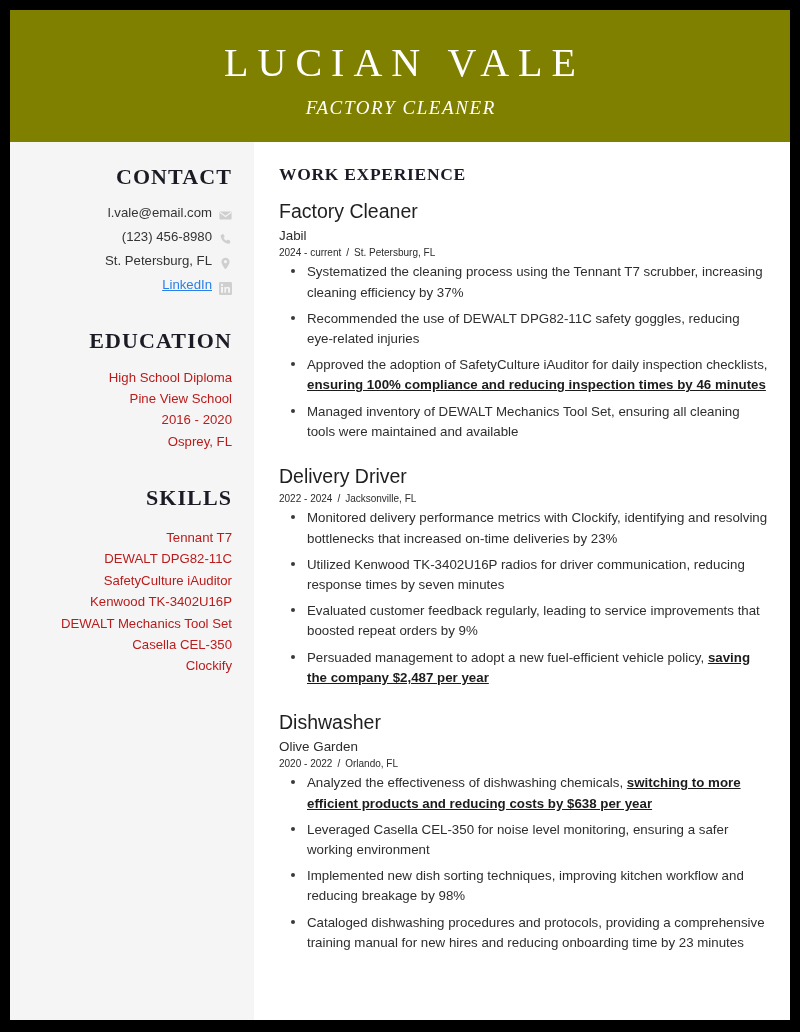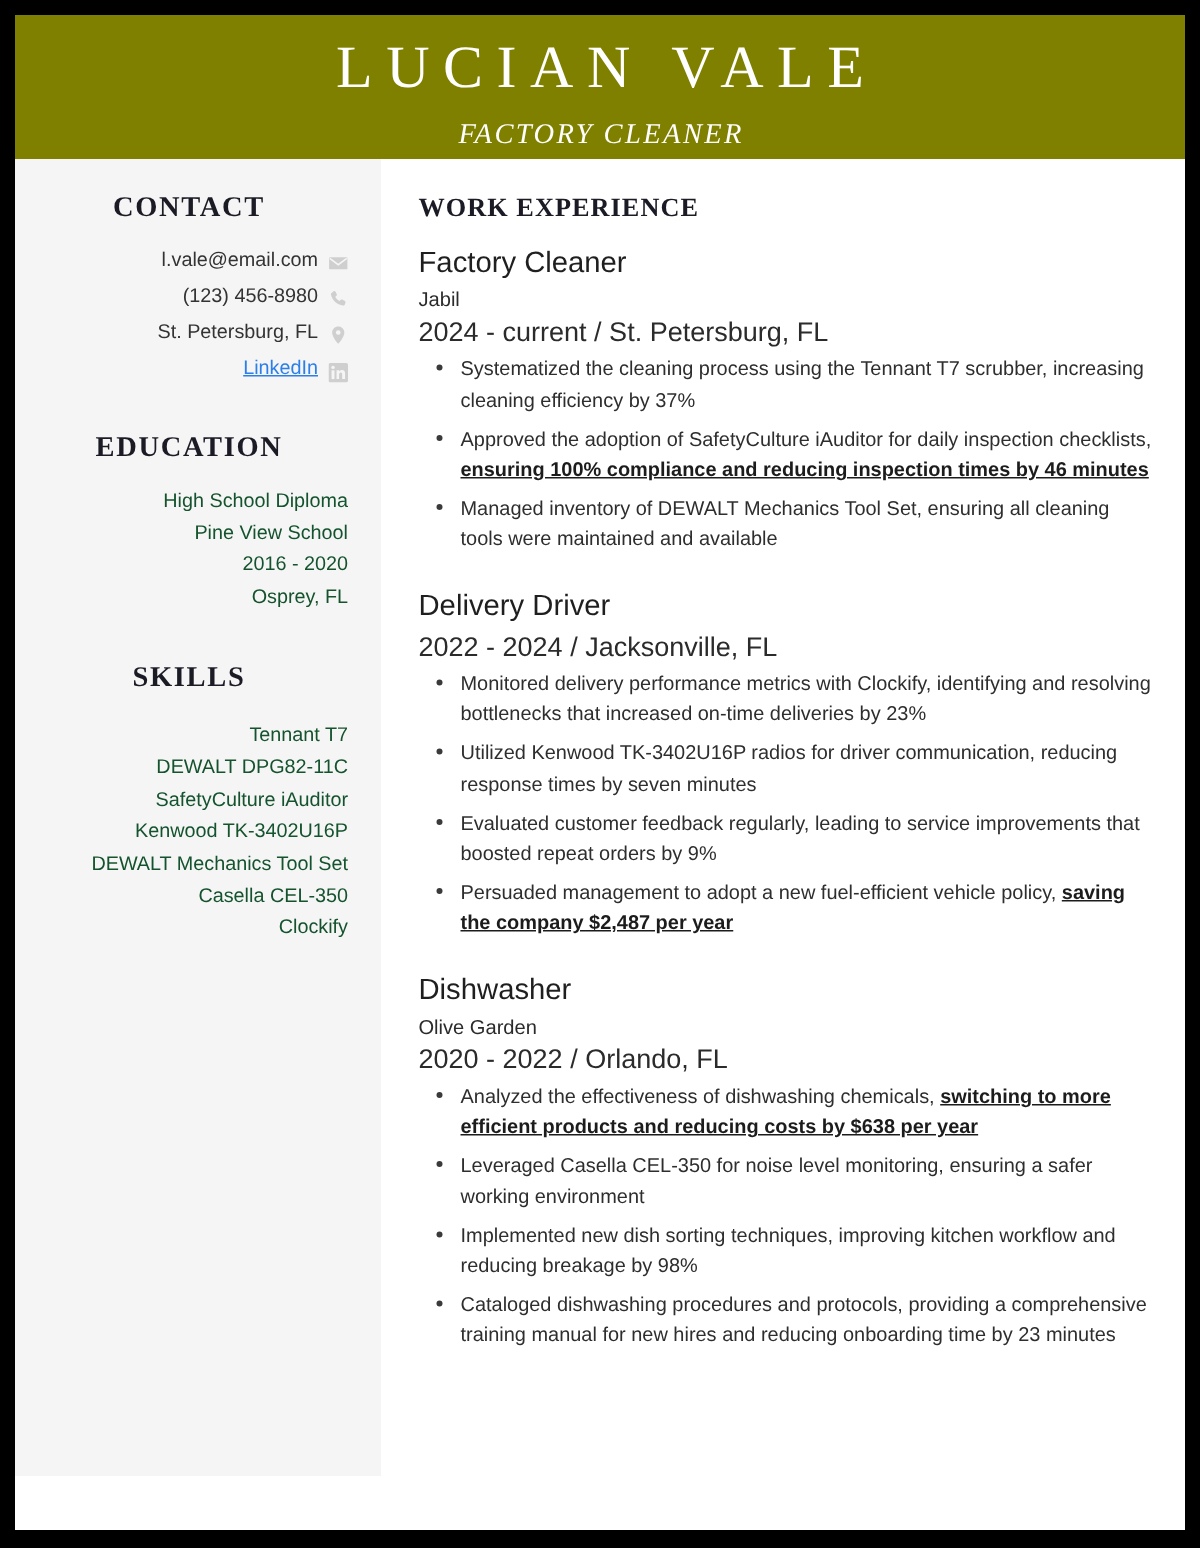--- a/index.html
+++ b/index.html
@@ -20,21 +20,21 @@
     top: 10px;
     width: 780px;
     height: 1010px;
     background: #ffffff;
     overflow: hidden;
   }
 
   
   .header {
     background: #808000;
-    height: 96px;
+    height: 132px;
     display: flex;
     flex-direction: column;
     align-items: center;
     justify-content: center;
     box-sizing: border-box;
     padding-top: 8px;
   }
   .name {
     font-family: "Liberation Serif", serif;
     color: #ffffff;
@@ -72,25 +72,24 @@
     flex: 1 1 auto;
     background: #ffffff;
     box-sizing: border-box;
     padding: 22px 22px 0 25px;
   }
 
   
   .side-heading {
     font-family: "Liberation Serif", serif;
     font-weight: bold;
-    font-size: 19px;
+    font-size: 22px;
     color: #1b1b26;
     letter-spacing: 1.1px;
     margin: 0 0 13px 0;
-    text-align: center;
   }
   .side-section { margin-bottom: 33px; }
   .side-section.education { margin-top: 3px; }
   .contact-row {
     display: flex;
     justify-content: flex-end;
     align-items: flex-end;
     gap: 7px;
     margin-bottom: 5px;
   }
@@ -108,21 +107,21 @@
     height: 13px;
     flex: 0 0 13px;
     display: inline-flex;
     align-items: center;
     justify-content: center;
     color: #cfcfcf;
   }
   .c-icon svg { display: block; }
   .side-line {
     font-size: 13.2px;
-    color: #14532d;
+    color: #b91c1c;
     line-height: 1.62;
     text-align: right;
   }
   .skills-list { margin-top: 16px; }
 
   
   .main-heading {
     font-family: "Liberation Serif", serif;
     font-weight: bold;
     font-size: 17.5px;
@@ -137,21 +136,21 @@
     font-weight: 400;
     line-height: 1.25;
     margin-bottom: 5px;
   }
   .job-company {
     font-size: 13.4px;
     color: #2b2b2b;
     margin-bottom: 4px;
   }
   .job-meta {
-    font-size: 18px;
+    font-size: 10px;
     color: #2b2b2b;
     margin-bottom: 4px;
   }
   .job-meta .sep { padding: 0 5px; }
   ul.bullets {
     margin: 0;
     padding: 0 0 0 28px;
     list-style: none;
   }
   ul.bullets li {
@@ -263,20 +262,21 @@
 
     <main class="main">
       <h2 class="main-heading">WORK EXPERIENCE</h2>
       <div id="jobs">
           <section class="job">
             <div class="job-title">Factory Cleaner</div>
             <div class="job-company">Jabil</div>
             <div class="job-meta"><span>2024 - current</span><span class="sep">/</span><span>St. Petersburg, FL</span></div>
             <ul class="bullets">
               <li><span>Systematized the cleaning process using the Tennant T7 scrubber, increasing cleaning efficiency by 37%</span></li>
+              <li><span>Recommended the use of DEWALT DPG82-11C safety goggles, reducing eye-related injuries</span></li>
               <li><span>Approved the adoption of SafetyCulture iAuditor for daily inspection checklists, </span><em class="hl">ensuring 100% compliance and reducing inspection times by 46 minutes</em></li>
               <li><span>Managed inventory of DEWALT Mechanics Tool Set, ensuring all cleaning tools were maintained and available</span></li>
             </ul>
           </section>
           <section class="job">
             <div class="job-title">Delivery Driver</div>
             <div class="job-meta"><span>2022 - 2024</span><span class="sep">/</span><span>Jacksonville, FL</span></div>
             <ul class="bullets">
               <li><span>Monitored delivery performance metrics with Clockify, identifying and resolving bottlenecks that increased on-time deliveries by 23%</span></li>
               <li><span>Utilized Kenwood TK-3402U16P radios for driver communication, reducing response times by seven minutes</span></li>

